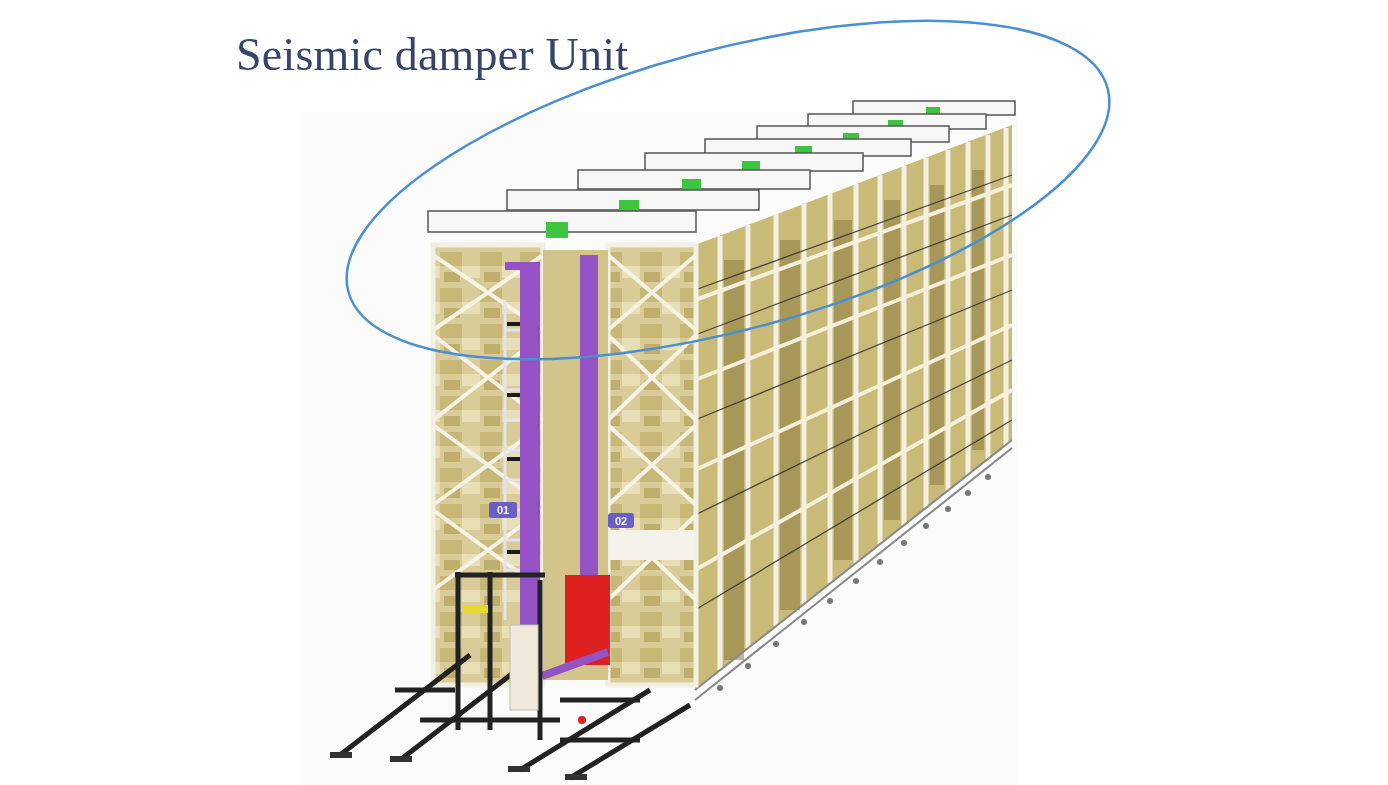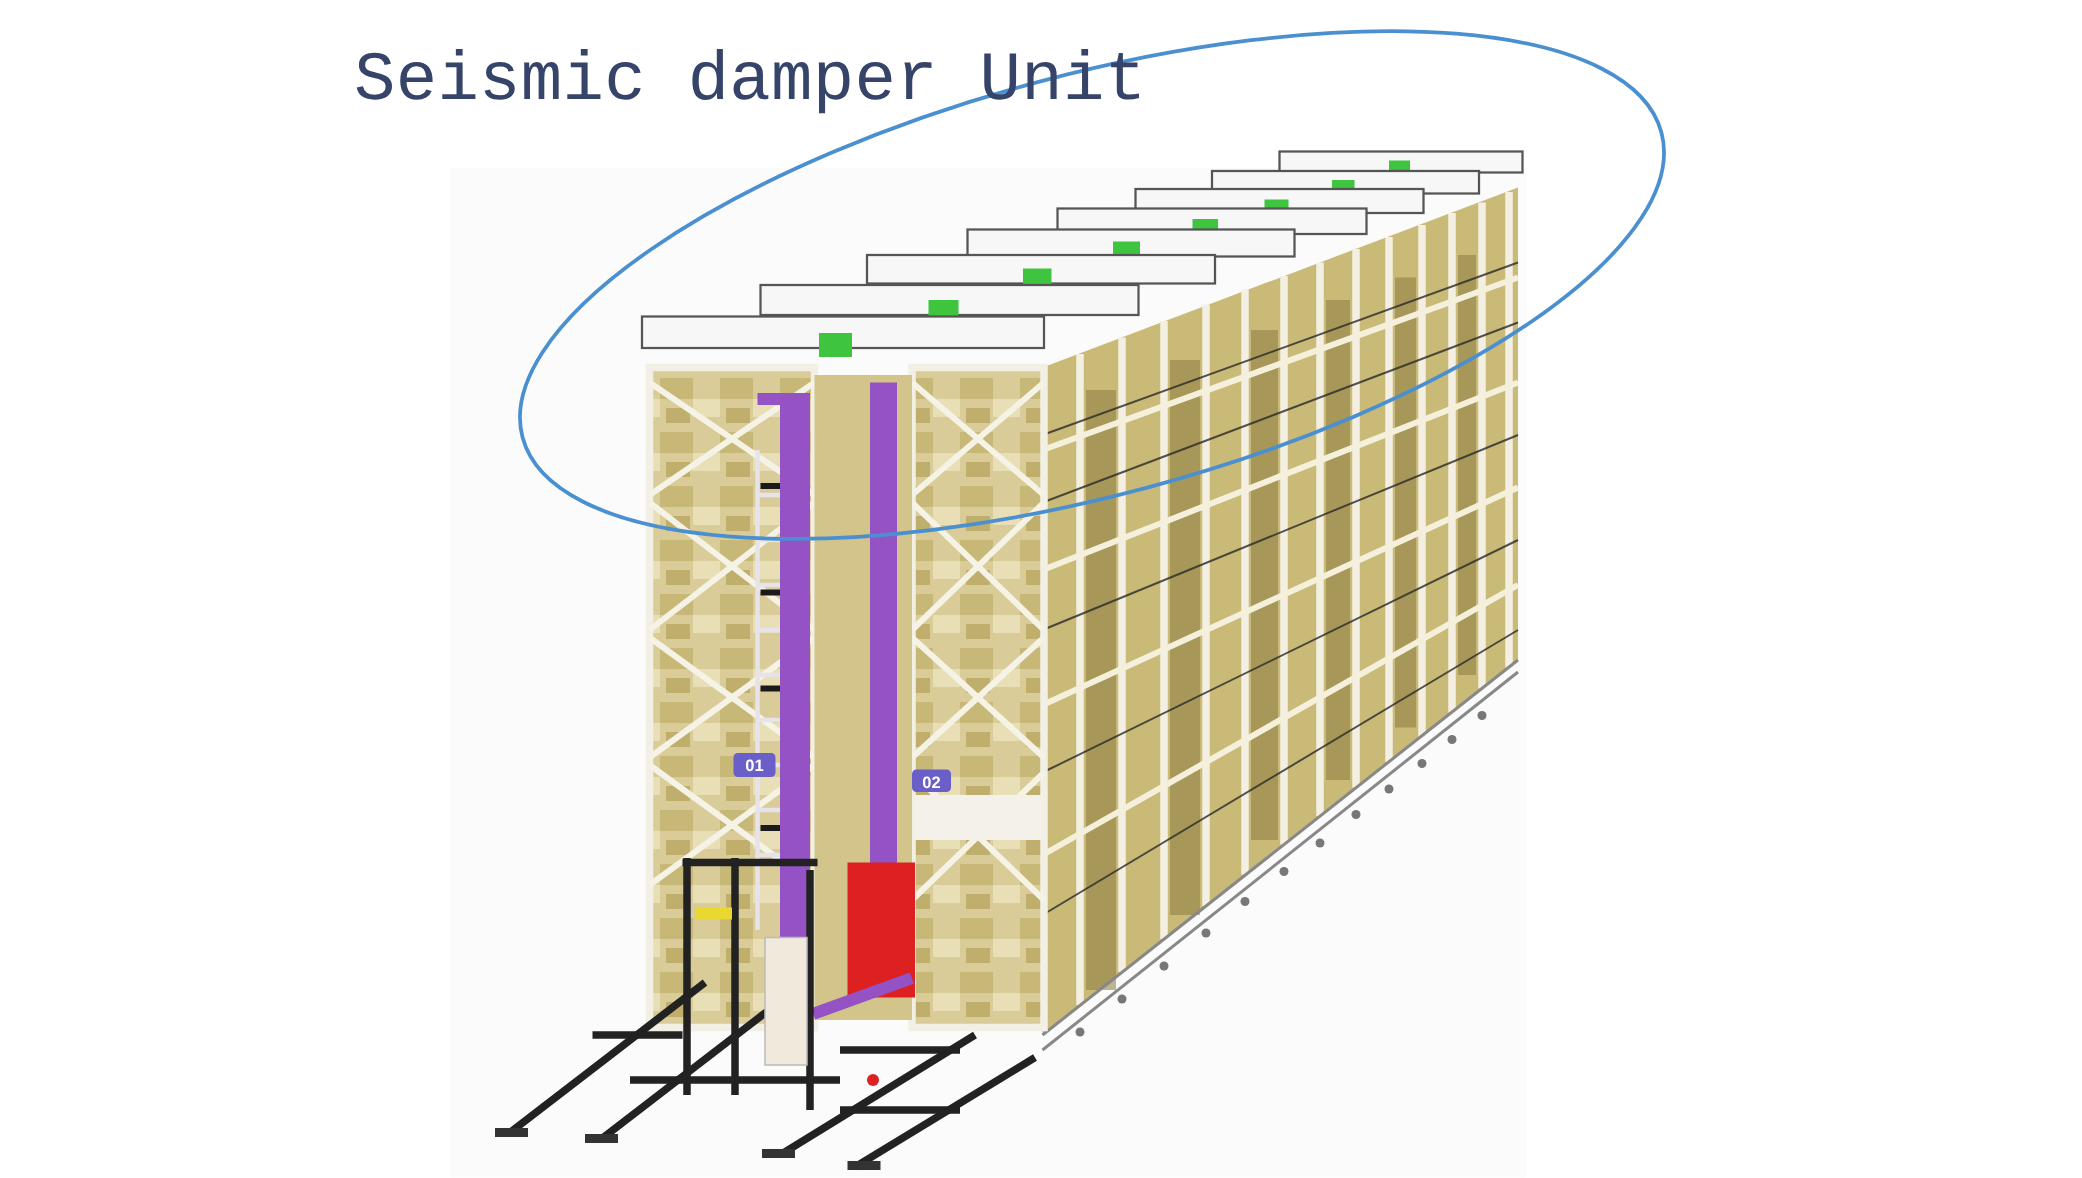--- a/index.html
+++ b/index.html
@@ -1,19 +1,19 @@
 <!DOCTYPE html>
 <html><head>
 <meta charset="utf-8">
 <style>
   html, body { margin:0; padding:0; }
   body { width:1388px; height:785px; background:#ffffff; position:relative; overflow:hidden;
          font-family:"Liberation Sans", sans-serif; }
   .title { position:absolute; left:236px; top:28px; font-size:46px; color:#36446a;
-           font-family:Liberation Mono, monospace; letter-spacing:0.2px; white-space:nowrap; }
+           font-family:Liberation Serif, serif; letter-spacing:0.2px; white-space:nowrap; }
   .photo-bg { position:absolute; left:300px; top:112px; width:718px; height:673px; background:#fbfbfb; }
   svg.scene { position:absolute; left:0; top:0; }
 </style>
 </head>
 <body>
 
 <div class="photo-bg"></div>
 
 <svg class="scene" width="1388" height="785" viewBox="0 0 1388 785">
   <defs>

